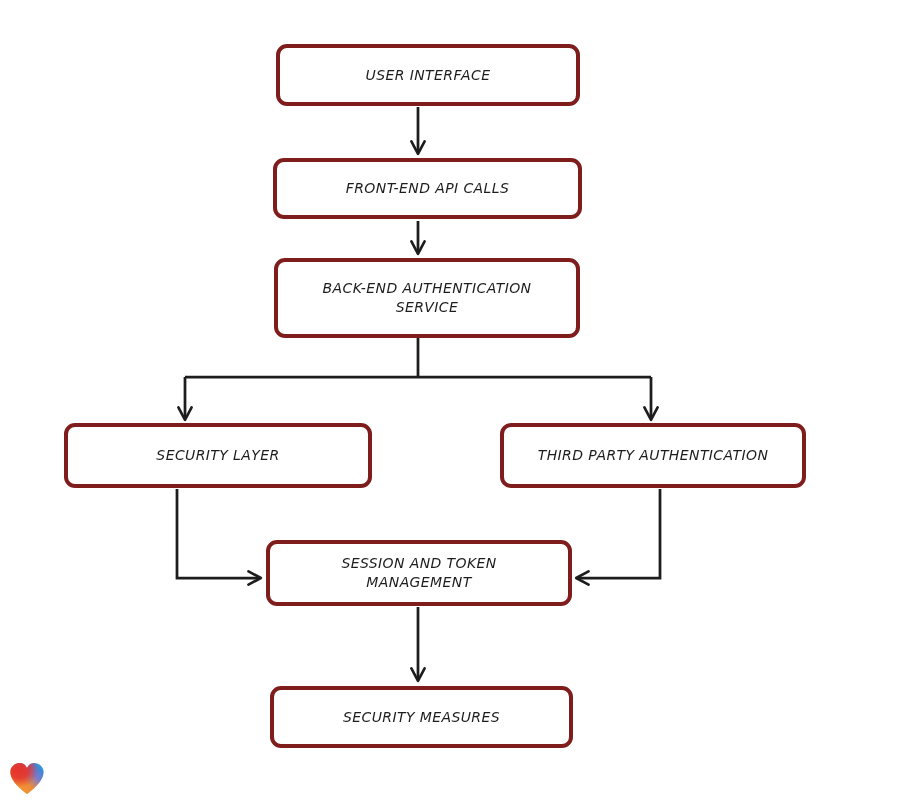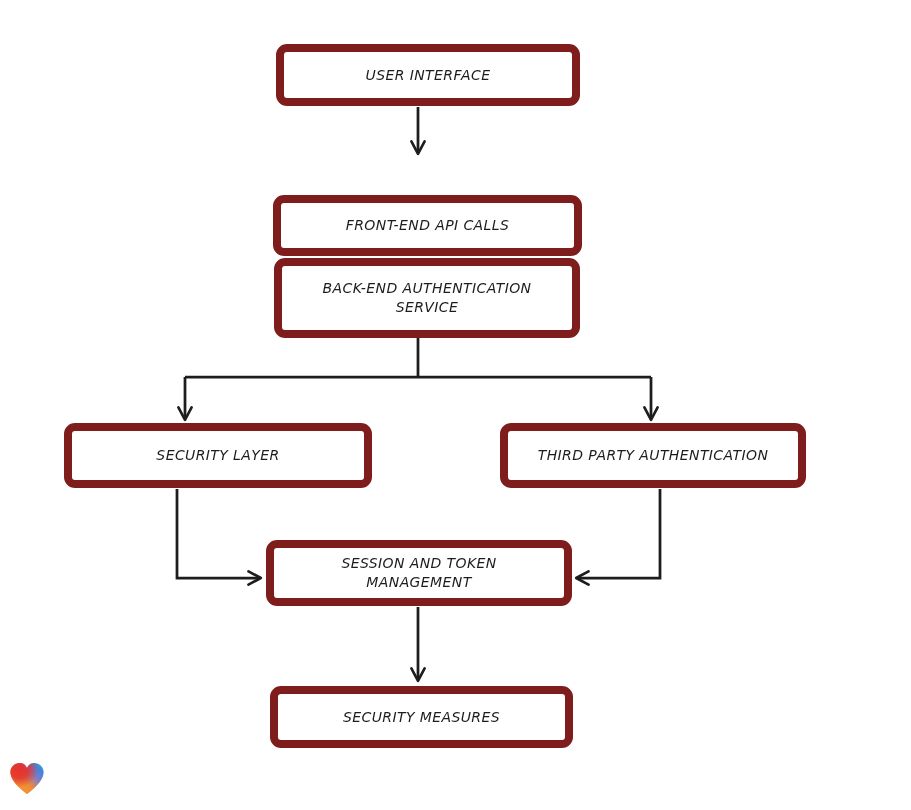--- a/index.html
+++ b/index.html
@@ -20,41 +20,41 @@
     left: 0;
     top: 0;
     width: 911px;
     height: 810px;
     pointer-events: none;
   }
   .node {
     position: absolute;
     box-sizing: border-box;
     background: #ffffff;
-    border: 8px solid #7f1d1d;
+    border: 4px solid #7f1d1d;
     border-radius: 11px;
     display: flex;
     align-items: center;
     justify-content: center;
     text-align: center;
   }
   .node .label {
     font-style: italic;
     font-size: 14px;
     letter-spacing: 0.4px;
     line-height: 1.35;
     color: #1d1d1d;
     white-space: nowrap;
   }
   .node .label.wrap {
     white-space: normal;
   }
   
   .n-user       { left: 276px; top: 44px;  width: 304px; height: 62px; }
-  .n-frontend   { left: 273px; top: 158px; width: 309px; height: 61px; margin-top: 37px; }
+  .n-frontend   { left: 273px; top: 158px; width: 309px; height: 61px; }
   .n-backend    { left: 274px; top: 258px; width: 306px; height: 80px; }
   .n-backend .label { max-width: 230px; }
   .n-database   { left: 64px;  top: 423px; width: 308px; height: 65px; }
   .n-thirdparty { left: 452px; top: 423px; width: 306px; height: 65px; margin-left: 48px; }
   .n-session    { left: 266px; top: 540px; width: 306px; height: 66px; }
   .n-session .label { max-width: 200px; }
   .n-security   { left: 270px; top: 686px; width: 303px; height: 62px; }
   .logo {
     position: absolute;
     left: 8px;

